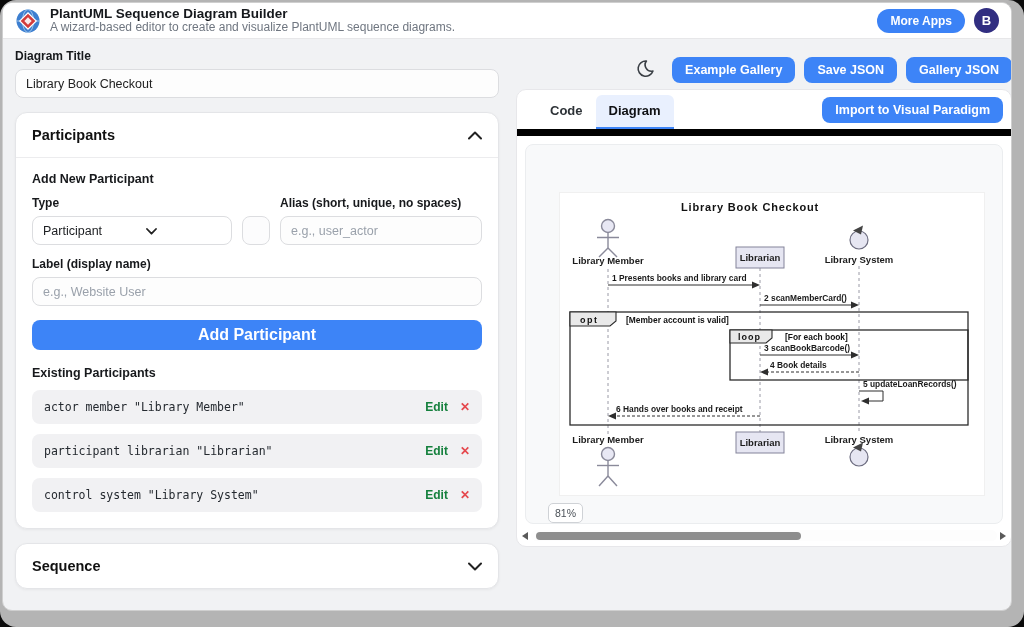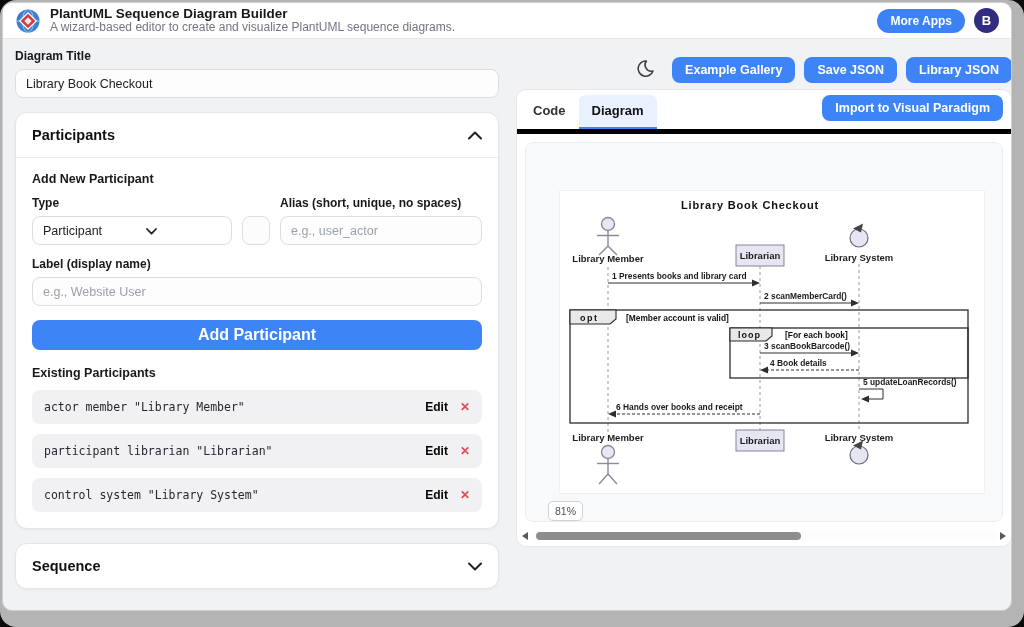--- a/index.html
+++ b/index.html
@@ -33,31 +33,31 @@
   .select-box { height:29px; border:1px solid #dcdde0; border-radius:8px; background:#fff; display:flex; align-items:center; justify-content:flex-start; padding:0 10px; font-size:12.5px; color:#1c1e21; cursor:pointer;gap:44px; }
   .mini-box { width:28px; height:29px; border:1px solid #dcdde0; border-radius:8px; background:#fcfcfd; }
   .col-alias { flex:1; }
   .mt12 { margin-top:12px; }
   .add-btn { margin-top:14px; width:100%; height:30px; background:#3d84f7; color:#fff; border:none; border-radius:8px; font-size:16px; font-weight:bold; cursor:pointer; }
   .existing-heading { margin-top:16px; }
   .p-row { background:#f1f1f3; border-radius:8px; padding:10px 12px; display:flex; align-items:center; margin-bottom:10px; }
   .p-row:last-child { margin-bottom:0; }
   .p-code { font-family:"DejaVu Sans Mono", monospace; font-size:11.5px; color:#24292f; }
   .p-actions { margin-left:auto; display:flex; align-items:center; gap:12px; }
-  .edit-link { color:#000000; font-size:12px; font-weight:bold; cursor:pointer; }
+  .edit-link { color:#15803d; font-size:12px; font-weight:bold; cursor:pointer; }
   .del-btn { color:#e5484d; font-size:12px; font-weight:bold; cursor:pointer; }
   .sequence-card { margin-top:14px;text-align:right; }
 
   
   .right-col { position:absolute; left:513px; top:46px; width:496px; }
   .toolbar { display:flex; align-items:center; justify-content:flex-end; gap:9px; height:26px; margin-top:8px; }
   .icon-btn { background:none; border:none; cursor:pointer; display:flex; align-items:center; margin-right:8px; }
   .blue-btn { background:#3d84f7; color:#fff; border:none; border-radius:8px; font-size:12.5px; font-weight:bold; padding:6px 13px; cursor:pointer; }
   .right-card { margin-top:6px; background:#fff; border:1px solid #e7e7ea; border-radius:10px; height:458px; position:relative; }
-  .tabs-row { display:flex; align-items:flex-start; padding:5px 8px 0 3px; border-bottom:5px solid #000000; }
+  .tabs-row { display:flex; align-items:flex-end; padding:5px 8px 0 20px; border-bottom:7px solid #000000; }
   .tab { font-size:13px; font-weight:bold; color:#2d3237; padding:8px 13px 9px; border-radius:6px 6px 0 0; border-bottom:2px solid transparent; cursor:pointer; }
   .tab.active { background:#e9f0fe; border-bottom:2px solid #3d84f7; color:#101114; }
   .tabs-row .blue-btn { margin-left:auto; margin-bottom:6px; }
   .diagram-wrap { margin:8px; height:380px; background:#f8f9fa; border:1px solid #ebedef; border-radius:8px; position:relative; overflow:hidden; }
   .diagram-svg { position:absolute; left:34px; top:48px; background:#fff; box-shadow:0 0 0 1px #f0f0f0; }
   .zoom-badge { position:absolute; left:22px; bottom:0; background:#fff; border:1px solid #cfd2d6; border-radius:5px; font-size:10.5px; color:#4b5158; padding:3px 6px; }
   .hscroll { position:absolute; left:5px; right:5px; bottom:4px; height:13px; display:flex; align-items:center; }
   .scroll-arrow { width:0; height:0; border-top:4px solid transparent; border-bottom:4px solid transparent; cursor:pointer; }
   .scroll-arrow.left { border-right:6px solid #5a5a5a; }
   .scroll-arrow.right { border-left:6px solid #5a5a5a; }
@@ -170,21 +170,21 @@
     <div class="toolbar">
       <button class="icon-btn">
         <span>
           <svg width="19" height="19" viewBox="0 0 24 24">
                 <path d="M13.2 2.6 a 9.6 9.6 0 1 0 8.2 12.6 a 8 8 0 0 1 -8.2 -12.6 Z" fill="none" stroke="#3a3f45" stroke-width="2" stroke-linejoin="round"></path>
               </svg>
         </span>
       </button>
       <button class="blue-btn">Example Gallery</button>
       <button class="blue-btn">Save JSON</button>
-      <button class="blue-btn">Library JSON</button>
+      <button class="blue-btn">Gallery JSON</button>
     </div>
 
     <div class="right-card">
       <div class="tabs-row">
         <div class="tab">Code</div>
         <div class="tab active">Diagram</div>
         <button class="blue-btn">Import to Visual Paradigm</button>
       </div>
 
       <div class="diagram-wrap">

